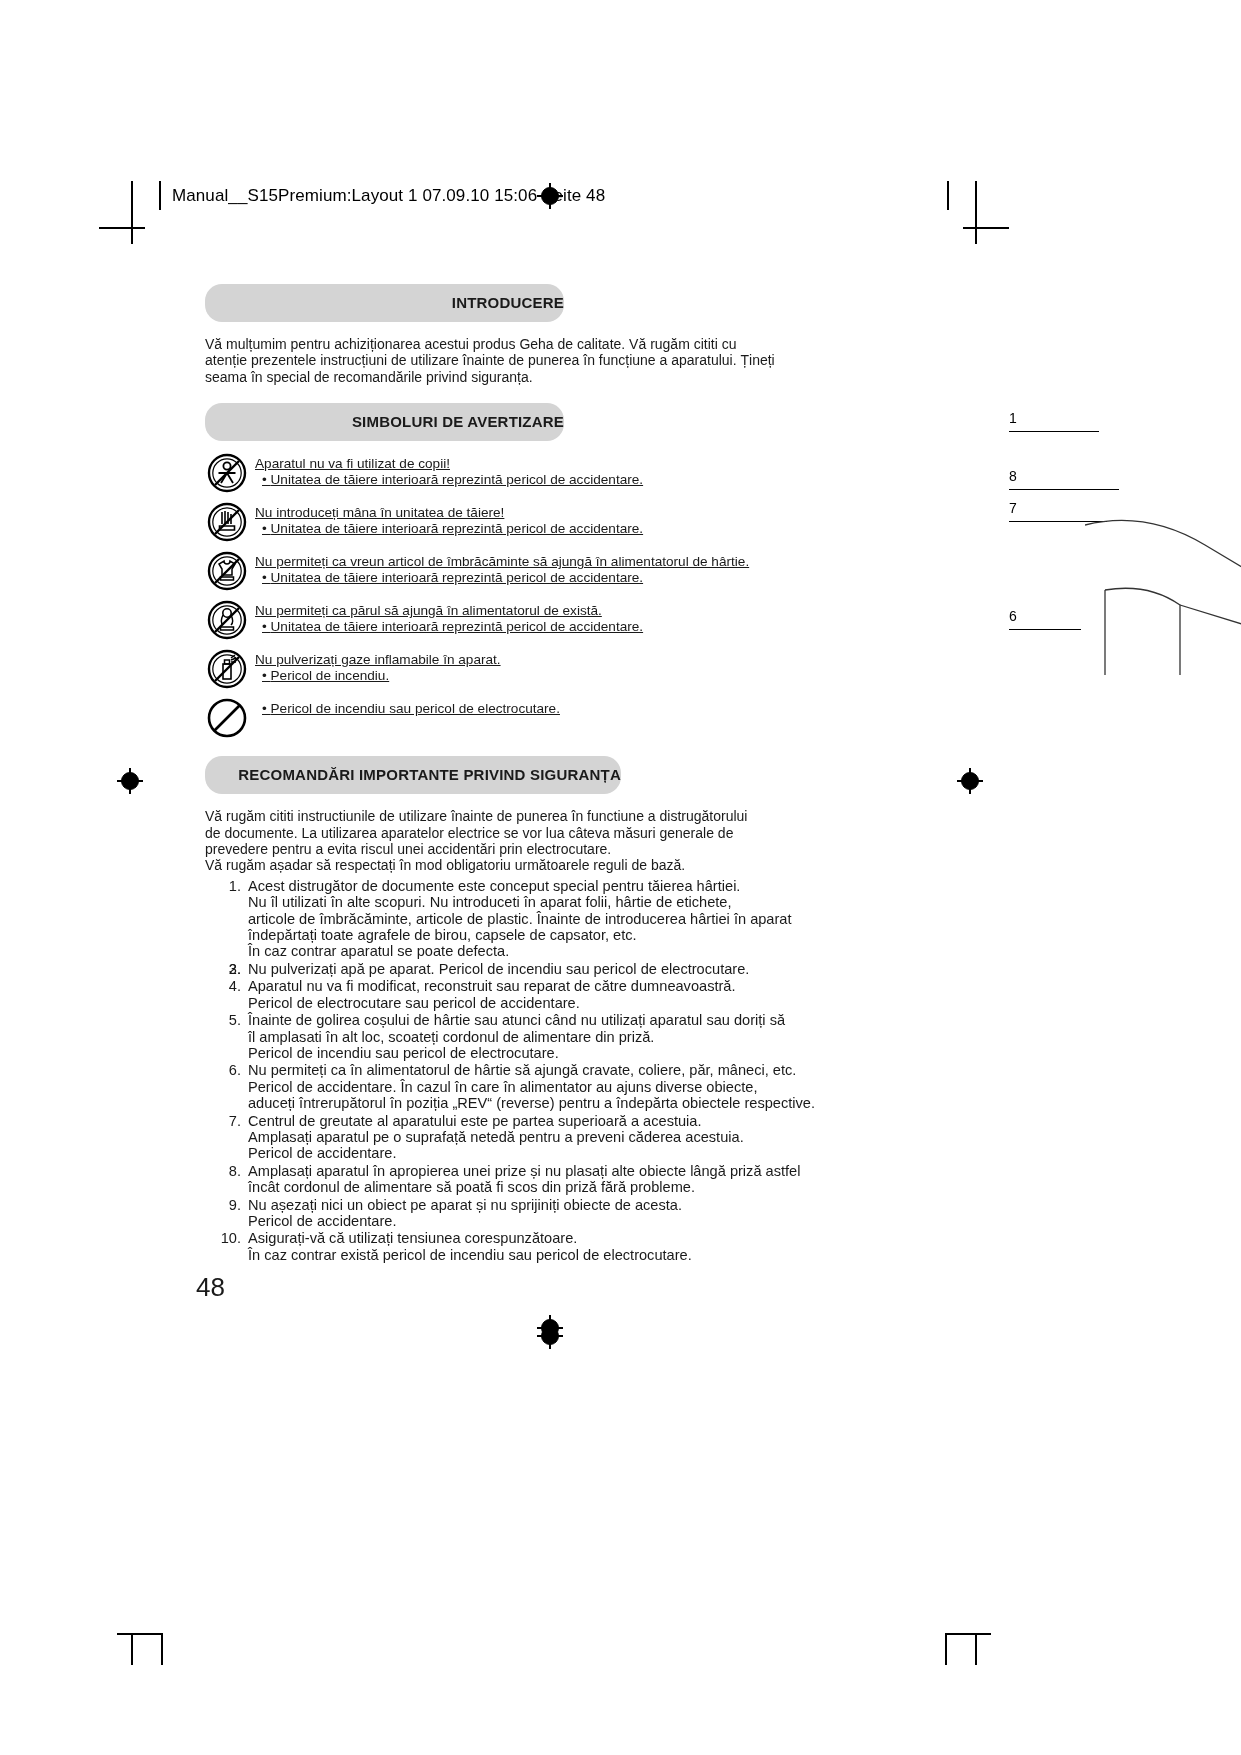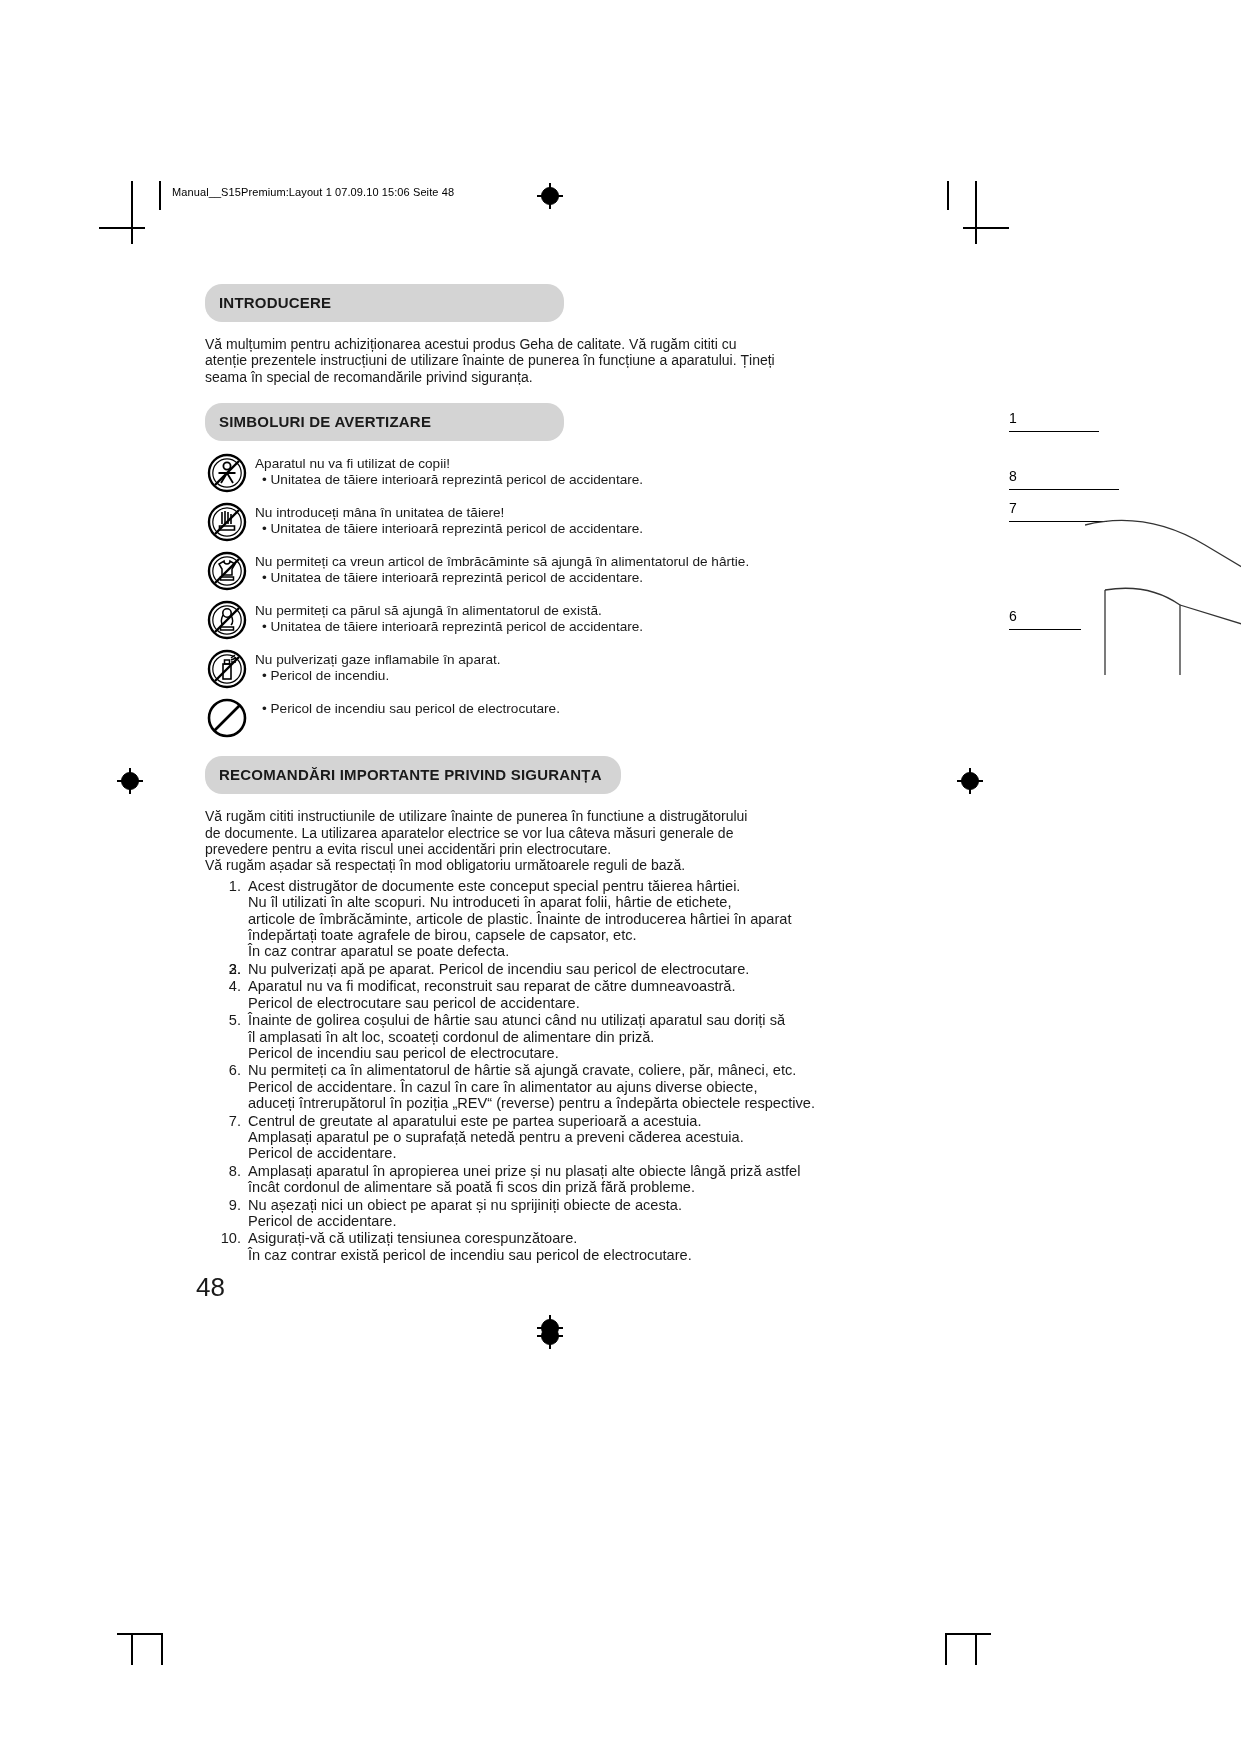--- a/index.html
+++ b/index.html
@@ -36,21 +36,21 @@
   }
   .reg-target .vline {
     position: absolute; left: 12.2px; top: 0;
     width: 1.6px; height: 26px; background: #000;
   }
 
   
   .slug {
     position: absolute;
     left: 172px; top: 186px;
-    font-size: 11px;
+    font-size: 17px;
     letter-spacing: 0.1px;
     white-space: nowrap;
     color: #000;
   }
   .slug-bar-1 { position: absolute; left: 131px; top: 181px; width: 2px; height: 29px; background: #000; }
   .slug-bar-2 { position: absolute; left: 159px; top: 181px; width: 2px; height: 29px; background: #000; }
   .slug-rule  { position: absolute; left: 99px;  top: 227px; width: 46px; height: 2px; background: #000; }
   .slug-rule2 { position: absolute; left: 131px; top: 210px; width: 2px;  height: 34px; background: #000; }
 
   
@@ -65,34 +65,35 @@
     background: #d4d4d4;
     border-radius: 17px;
     height: 38px;
     line-height: 38px;
     padding: 0 0 0 14px;
     font-size: 15px;
     font-weight: bold;
     letter-spacing: 0.2px;
     color: #1a1a1a;
     margin: 0 0 14px 0;
+    text-align: right;
   }
   .section-head.w1 { width: 345px; }
   .section-head.w2 { width: 345px; }
   .section-head.w3 { width: 402px; }
 
   .body-text {
     font-size: 14px;
     line-height: 16.4px;
     margin: 0 0 18px 0;
     white-space: pre-line;
   }
 
   
-  .warn-list { margin: 0 0 16px 0; }
+  .warn-list { margin: 0 0 16px 0; text-decoration: underline; }
   .warn-row {
     display: flex;
     align-items: flex-start;
     margin-bottom: 9px;
   }
   .warn-icon {
     width: 44px;
     min-width: 44px;
     height: 44px;
     margin-right: 6px;

